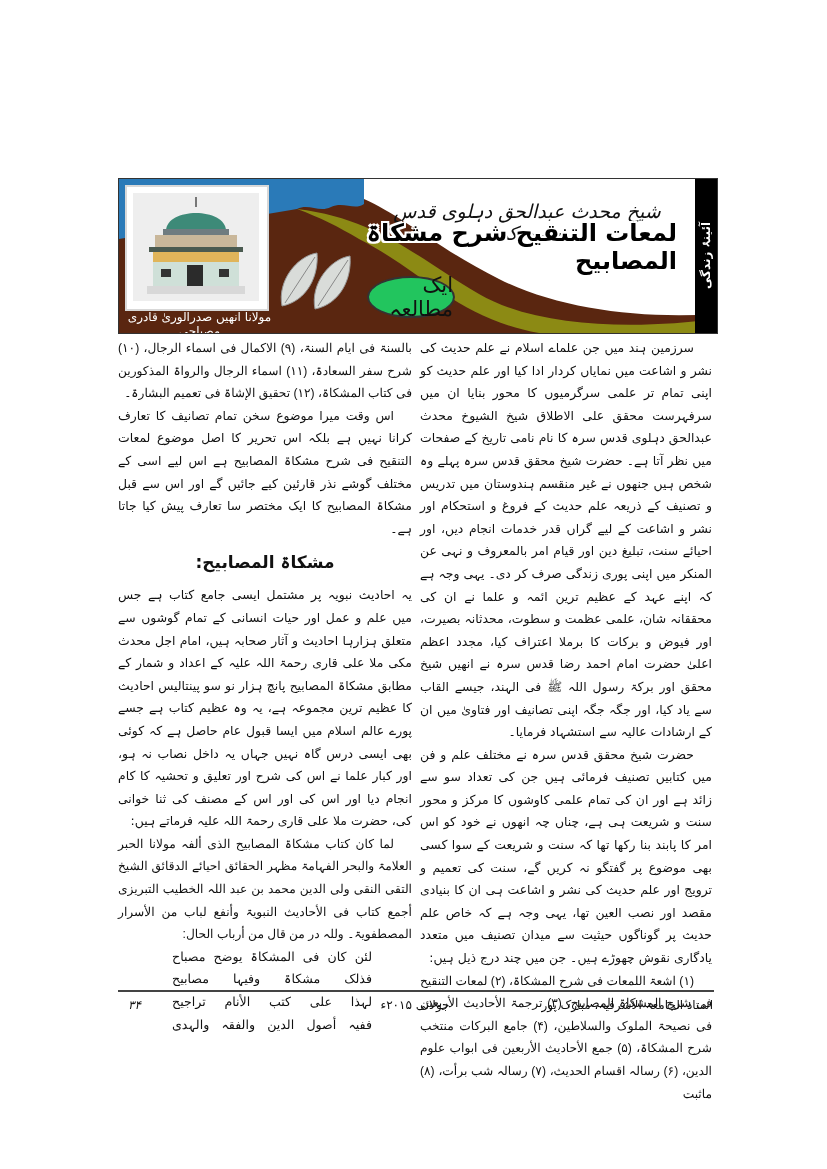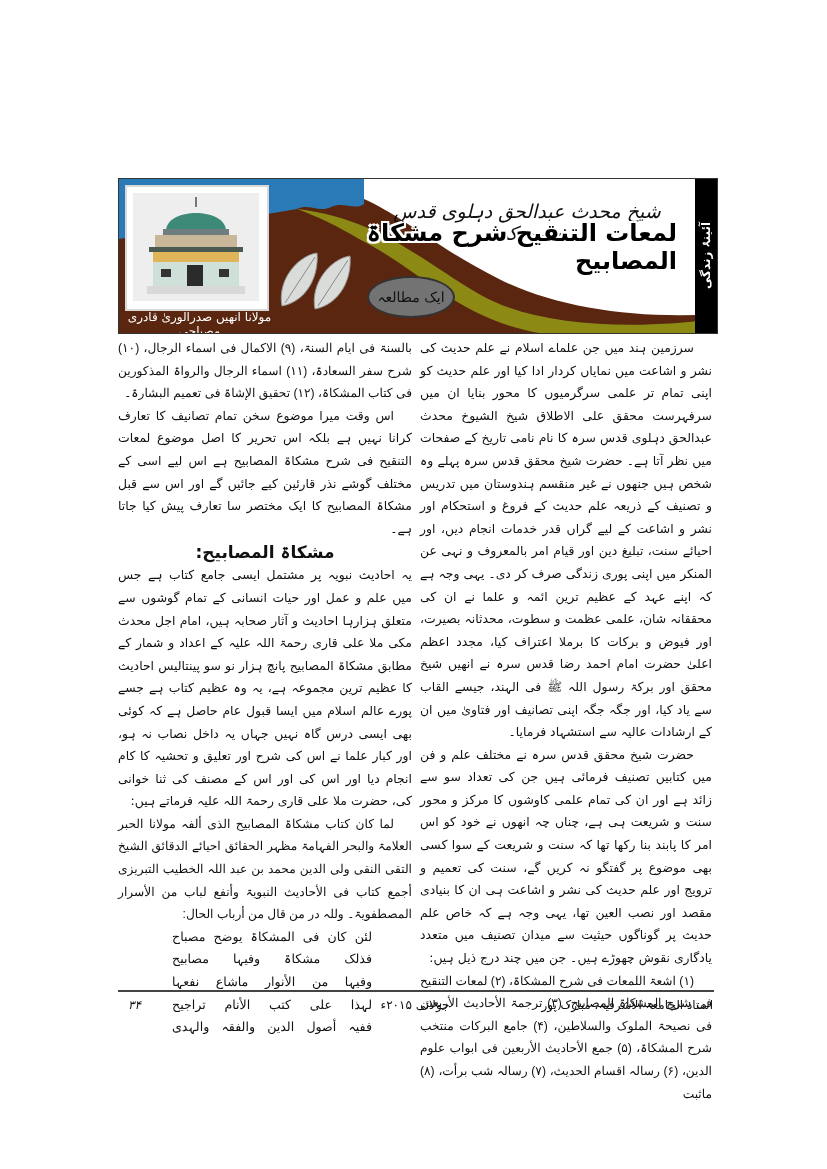--- a/index.html
+++ b/index.html
@@ -38,39 +38,39 @@
       font-family: "DejaVu Serif", serif; font-style: italic;
     }
     .main-title {
       position: absolute; right: 40px; top: 40px; width: 380px;
       font-size: 24px; font-weight: bold; text-align: right; direction: rtl;
       color: #000;
       text-shadow: 2px 2px 0 #fff, -2px -2px 0 #fff, 2px -2px 0 #fff, -2px 2px 0 #fff, 0 2px 0 #fff, 2px 0 0 #fff;
     }
     .oval {
       position: absolute; left: 248px; top: 97px; width: 84px; height: 38px;
-      background: #737373; border: 2px solid #333; border-radius: 50%;
+      background: #22c55e; border: 2px solid #333; border-radius: 50%;
       display: flex; align-items: center; justify-content: center;
-      font-size: 14px; direction: rtl; font-family: "DejaVu Serif", serif;
+      font-size: 21px; direction: rtl; font-family: "DejaVu Serif", serif;
     }
     .leaves { position: absolute; left: 158px; top: 72px; }
 
     .col {
       position: absolute; top: 337px; height: 648px;
       direction: rtl; text-align: justify; font-size: 12.4px; line-height: 22.6px;
       font-family: "DejaVu Sans", sans-serif;
     }
     .col-right { left: 420px; width: 292px; }
     .col-left { left: 118px; width: 294px; }
     .col p { margin: 0; text-indent: 18px; }
     .col p.noindent { text-indent: 0; }
     .arabic { font-family: Liberation Sans, sans-serif; font-size: 12.2px; }
     .section-heading {
       text-align: center; font-weight: bold; font-size: 17px; line-height: 24px;
-      margin: 0;
+      margin: 10px;
     }
     .poem { margin: 0; padding-right: 40px; font-family: "DejaVu Serif", serif; font-size: 12.6px; }
     .poem div { text-align: justify; text-align-last: justify; width: 200px; }
 
     .footer-rule { position: absolute; left: 118px; top: 990px; width: 596px; height: 2px; background: #444; }
     .footer { position: absolute; top: 998px; font-size: 12px; direction: rtl; }
     .footer.left { left: 128px; font-style: italic; }
     .footer.center { left: 360px; width: 110px; text-align: center; }
     .footer.right { right: 114px; }
   </style>
@@ -127,21 +127,20 @@
 
 <div class="col col-left">
   <p class="noindent arabic">بالسنۃ فی ایام السنۃ، (۹) الاکمال فی اسماء الرجال، (۱۰) شرح سفر السعادۃ، (۱۱) اسماء الرجال والرواۃ المذکورین فی کتاب المشکاۃ، (۱۲) تحقیق الإشاۃ فی تعمیم البشارۃ۔</p>
   <p>اس وقت میرا موضوع سخن تمام تصانیف کا تعارف کرانا نہیں ہے بلکہ اس تحریر کا اصل موضوع لمعات التنقیح فی شرح مشکاۃ المصابیح ہے اس لیے اسی کے مختلف گوشے نذر قارئین کیے جائیں گے اور اس سے قبل مشکاۃ المصابیح کا ایک مختصر سا تعارف پیش کیا جاتا ہے۔</p>
   <h3 class="section-heading">مشکاۃ المصابیح:</h3>
   <p class="noindent">یہ احادیث نبویہ پر مشتمل ایسی جامع کتاب ہے جس میں علم و عمل اور حیات انسانی کے تمام گوشوں سے متعلق ہزارہا احادیث و آثار صحابہ ہیں، امام اجل محدث مکی ملا علی قاری رحمۃ اللہ علیہ کے اعداد و شمار کے مطابق مشکاۃ المصابیح پانچ ہزار نو سو پینتالیس احادیث کا عظیم ترین مجموعہ ہے، یہ وہ عظیم کتاب ہے جسے پورے عالم اسلام میں ایسا قبول عام حاصل ہے کہ کوئی بھی ایسی درس گاہ نہیں جہاں یہ داخل نصاب نہ ہو، اور کبار علما نے اس کی شرح اور تعلیق و تحشیہ کا کام انجام دیا اور اس کی اور اس کے مصنف کی ثنا خوانی کی، حضرت ملا علی قاری رحمۃ اللہ علیہ فرماتے ہیں:</p>
   <p class="arabic">لما کان کتاب مشکاۃ المصابیح الذی ألفہ مولانا الحبر العلامۃ والبحر الفہامۃ مظہر الحقائق احیائے الدقائق الشیخ التقی النقی ولی الدین محمد بن عبد اللہ الخطیب التبریزی أجمع کتاب فی الأحادیث النبویۃ وأنفع لباب من الأسرار المصطفویۃ۔ وللہ در من قال من أرباب الحال:</p>
   <div class="poem">
     <div>لئن کان فی المشکاۃ یوضح مصباح</div>
     <div>فذلک مشکاۃ وفیہا مصابیح</div>
-    <div>وفیہا من الأنوار ماشاع نفعہا</div>
     <div>لہذا علی کتب الأنام تراجیح</div>
     <div>ففیہ أصول الدین والفقہ والہدی</div>
   </div>
 </div>
 
 <div class="footer-rule"></div>
 <div class="footer left">۳۴</div>
 <div class="footer center">جولائی ۲۰۱۵ء</div>
 <div class="footer right">استاذ الجامعۃ الاشرفیہ، مبارک پور</div>
 

